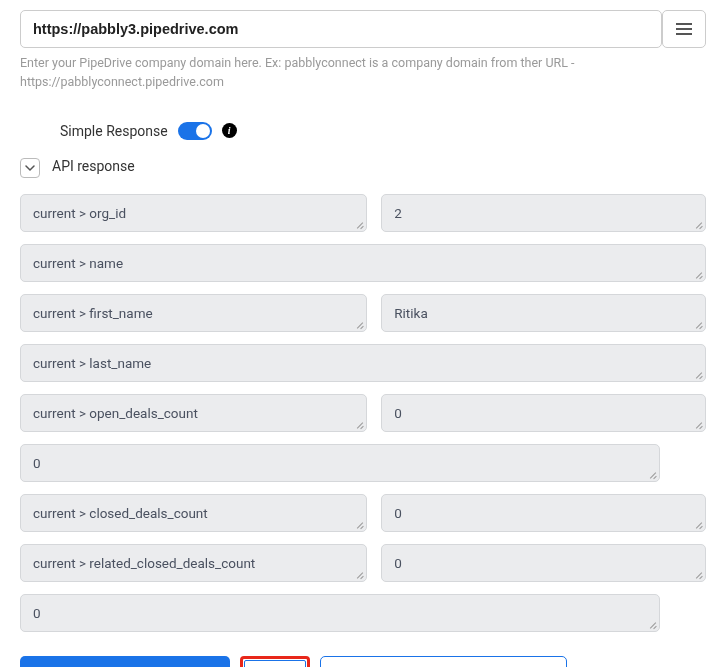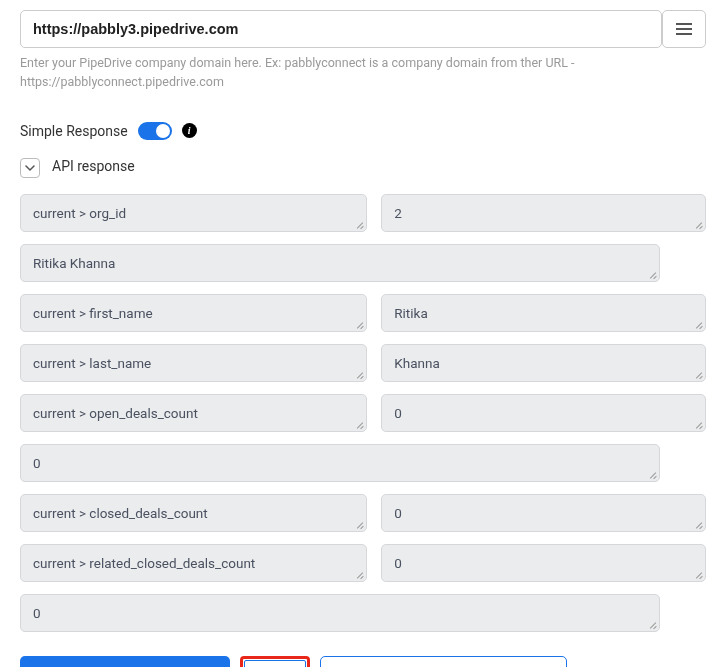--- a/index.html
+++ b/index.html
@@ -55,20 +55,21 @@
   }
   .simple-response-row {
     display: flex;
     align-items: center;
     gap: 10px;
     margin-bottom: 18px;
   }
   .sr-label {
     font-size: 14px;
     color: #333;
+    margin-left: 40px;
   }
   .toggle {
     position: relative;
     width: 34px;
     height: 18px;
     background: #1a73e8;
     border-radius: 10px;
     cursor: pointer;
   }
   .toggle::after {
@@ -216,29 +217,28 @@
   </div>
   <span class="api-label">API response</span>
 </div>
 
 <div class="fields" id="fields-container">
     <div class="field-row">
       <div class="field-key">current &gt; org_id<div class="resize-handle"></div></div>
       <div class="field-val">2<div class="resize-handle"></div></div>
     </div>
     <div class="field-row">
-      <div class="field-val">Ritika Khanna<div class="resize-handle"></div></div>
+      <div class="field-key">current &gt; name<div class="resize-handle"></div></div>
     </div>
     <div class="field-row">
       <div class="field-key">current &gt; first_name<div class="resize-handle"></div></div>
       <div class="field-val">Ritika<div class="resize-handle"></div></div>
     </div>
     <div class="field-row">
       <div class="field-key">current &gt; last_name<div class="resize-handle"></div></div>
-      <div class="field-val">Khanna<div class="resize-handle"></div></div>
     </div>
     <div class="field-row">
       <div class="field-key">current &gt; open_deals_count<div class="resize-handle"></div></div>
       <div class="field-val">0<div class="resize-handle"></div></div>
     </div>
     <div class="field-row">
       <div class="field-val">0<div class="resize-handle"></div></div>
     </div>
     <div class="field-row">
       <div class="field-key">current &gt; closed_deals_count<div class="resize-handle"></div></div>

